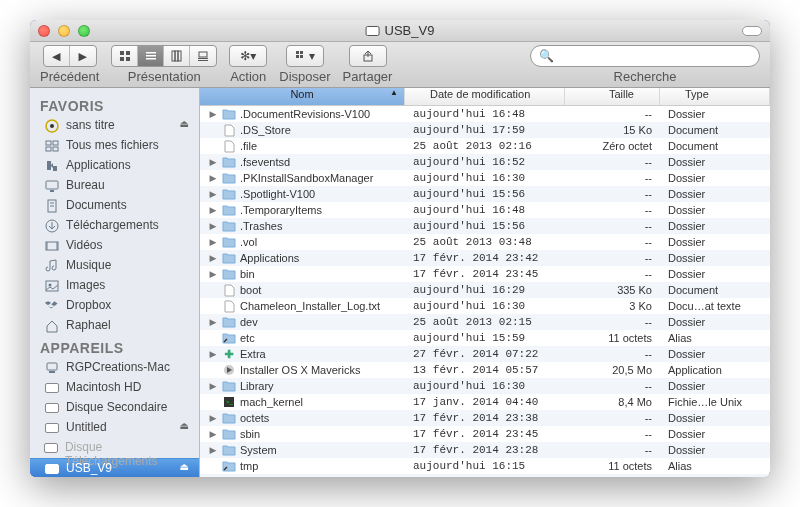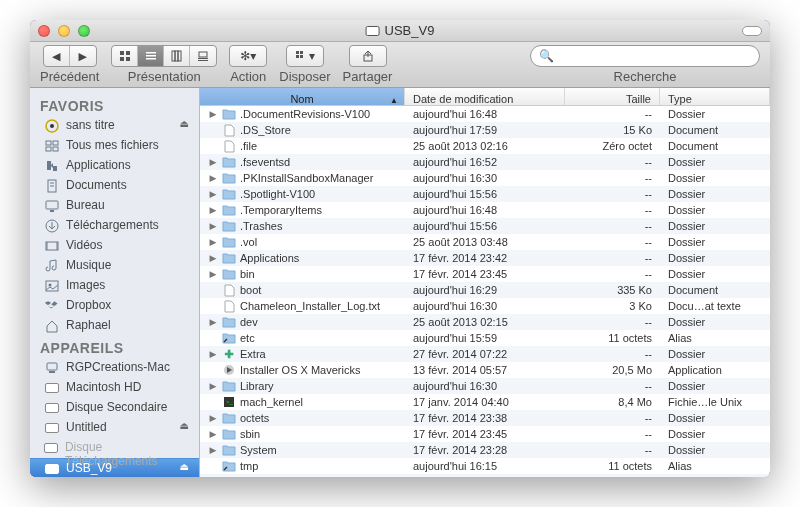--- a/index.html
+++ b/index.html
@@ -28,32 +28,32 @@
 .side-header { font-size: 14px; color: #777; padding: 4px 10px 2px; font-weight: bold; letter-spacing: 0.5px; }
 .side-item { display: flex; align-items: flex-start; gap: 6px; padding: 2px 10px 2px 14px; height: 20px; cursor: default; }
 .side-item.sel { background: linear-gradient(#5fa3e8, #3b7fd4); color: #fff; border-top: 1px solid #4a8fd8; border-bottom: 1px solid #2d6cb8; }
 .side-item .eject { margin-left: auto; font-size: 10px; color: #666; }
 .side-item.sel .eject { color: #fff; }
 .side-item.dim { color: #aaa; }
 .sicon { width: 16px; height: 16px; display: flex; align-items: center; justify-content: center; font-size: 13px; color: #666; }
 .side-item.sel .sicon { color: #fff; }
 .main { flex: 1; display: flex; flex-direction: column; overflow: hidden; background: #fff; }
 .headers { height: 18px; background: linear-gradient(#fdfdfd, #ececec); border-bottom: 1px solid #ccc; display: flex; font-size: 11px; color: #333; }
-.col { display: flex; align-items: flex-end; padding: 0 8px; border-right: 1px solid #d8d8d8; }
+.col { display: flex; align-items: flex-start; padding: 0 25px; border-right: 1px solid #d8d8d8; }
 .col.name { flex: 1; background: linear-gradient(#9ac1ed, #7faee0); color: #222; justify-content: center; position: relative; }
 .col.name .sort { position: absolute; right: 6px; font-size: 8px; }
 .col.date { width: 160px; }
 .col.size { width: 95px; justify-content: flex-end; }
 .col.kind { width: 110px; }
 .rows { flex: 1; overflow-y: auto; font-size: 11px; color: #333; }
 .row { display: flex; height: 16px; align-items: center; }
 .row:nth-child(even) { background: #f2f6fb; }
 .cell { padding: 0 8px; overflow: hidden; white-space: nowrap; text-overflow: ellipsis; }
 .cell.name { flex: 1; display: flex; align-items: center; gap: 4px; }
-.cell.date { width: 160px; }
+.cell.date { width: 160px; font-family: Liberation Mono, monospace; }
 .cell.size { width: 95px; text-align: right; }
 .cell.kind { width: 110px; }
 .disclosure { width: 10px; font-size: 9px; color: #777; text-align: center; }
 .ficon { width: 14px; height: 14px; display: flex; align-items: center; justify-content: center; font-size: 11px; }
 .hd-icon { width:14px; height:10px; background:#fff; border:1px solid #888; border-radius:2px; display:inline-block; }
 .usb-icon { width:14px; height:10px; background:#fff; border:1px solid #555; border-radius:2px; display:inline-block; }
 svg { display: block; }
 </style>
 </head>
 <body>
@@ -174,35 +174,35 @@
           <span class="sicon">
             <svg width="16" height="16" viewBox="0 0 16 16">
               <path d="M3 3h4v4l2-2v5l-2-2v4H3z M9 8h4v5h-4z" fill="#6b7a8a"></path>
             </svg>
           </span>
           <span>Applications</span>
         </div>
         <div class="side-item">
           <span class="sicon">
             <svg width="16" height="16" viewBox="0 0 16 16">
+              <rect x="2" y="3" width="12" height="8" rx="1" fill="none" stroke="#6b7a8a"></rect>
+              <rect x="6" y="12" width="4" height="2" fill="#6b7a8a"></rect>
+            </svg>
+          </span>
+          <span>Bureau</span>
+        </div>
+        <div class="side-item">
+          <span class="sicon">
+            <svg width="16" height="16" viewBox="0 0 16 16">
               <rect x="4" y="2" width="8" height="12" fill="none" stroke="#6b7a8a"></rect>
               <line x1="6" y1="5" x2="10" y2="5" stroke="#6b7a8a"></line>
               <line x1="6" y1="8" x2="10" y2="8" stroke="#6b7a8a"></line>
             </svg>
           </span>
           <span>Documents</span>
-        </div>
-        <div class="side-item">
-          <span class="sicon">
-            <svg width="16" height="16" viewBox="0 0 16 16">
-              <rect x="2" y="3" width="12" height="8" rx="1" fill="none" stroke="#6b7a8a"></rect>
-              <rect x="6" y="12" width="4" height="2" fill="#6b7a8a"></rect>
-            </svg>
-          </span>
-          <span>Bureau</span>
         </div>
         <div class="side-item">
           <span class="sicon">
             <svg width="16" height="16" viewBox="0 0 16 16">
               <circle cx="8" cy="8" r="6" fill="none" stroke="#6b7a8a"></circle>
               <path d="M8 4v6 M5 8l3 3 3-3" fill="none" stroke="#6b7a8a"></path>
             </svg>
           </span>
           <span>Téléchargements</span>
         </div>

